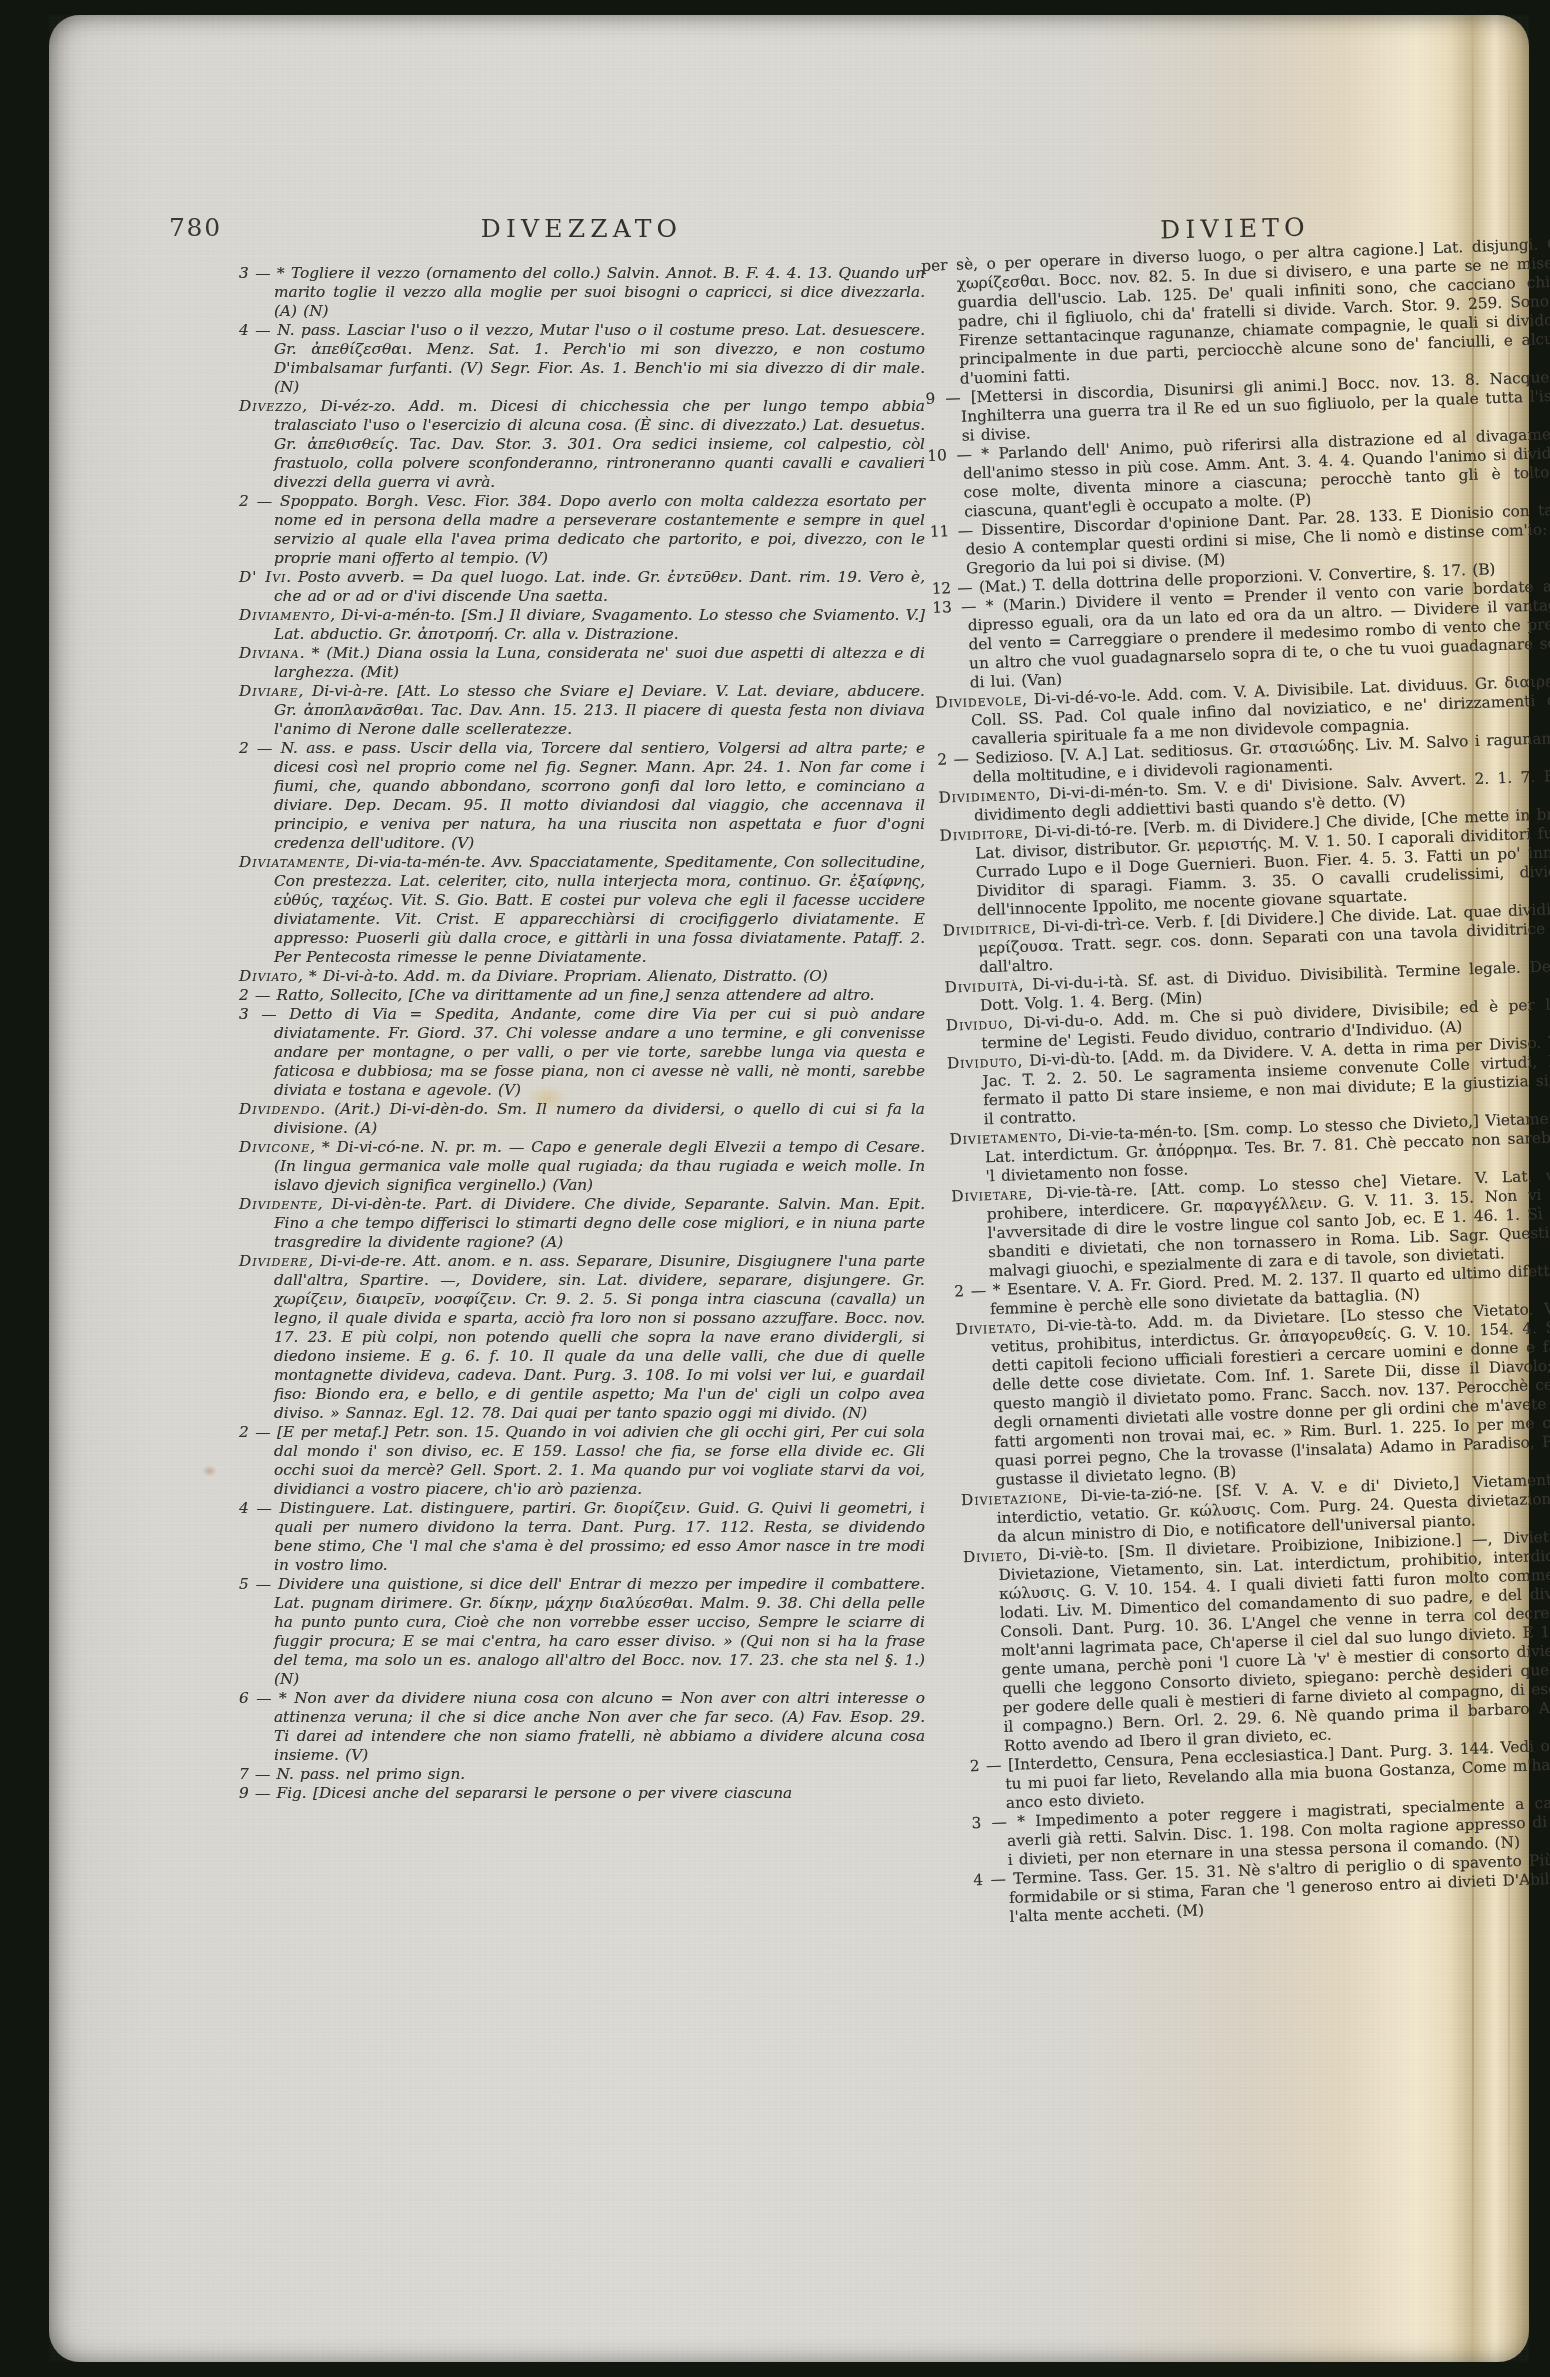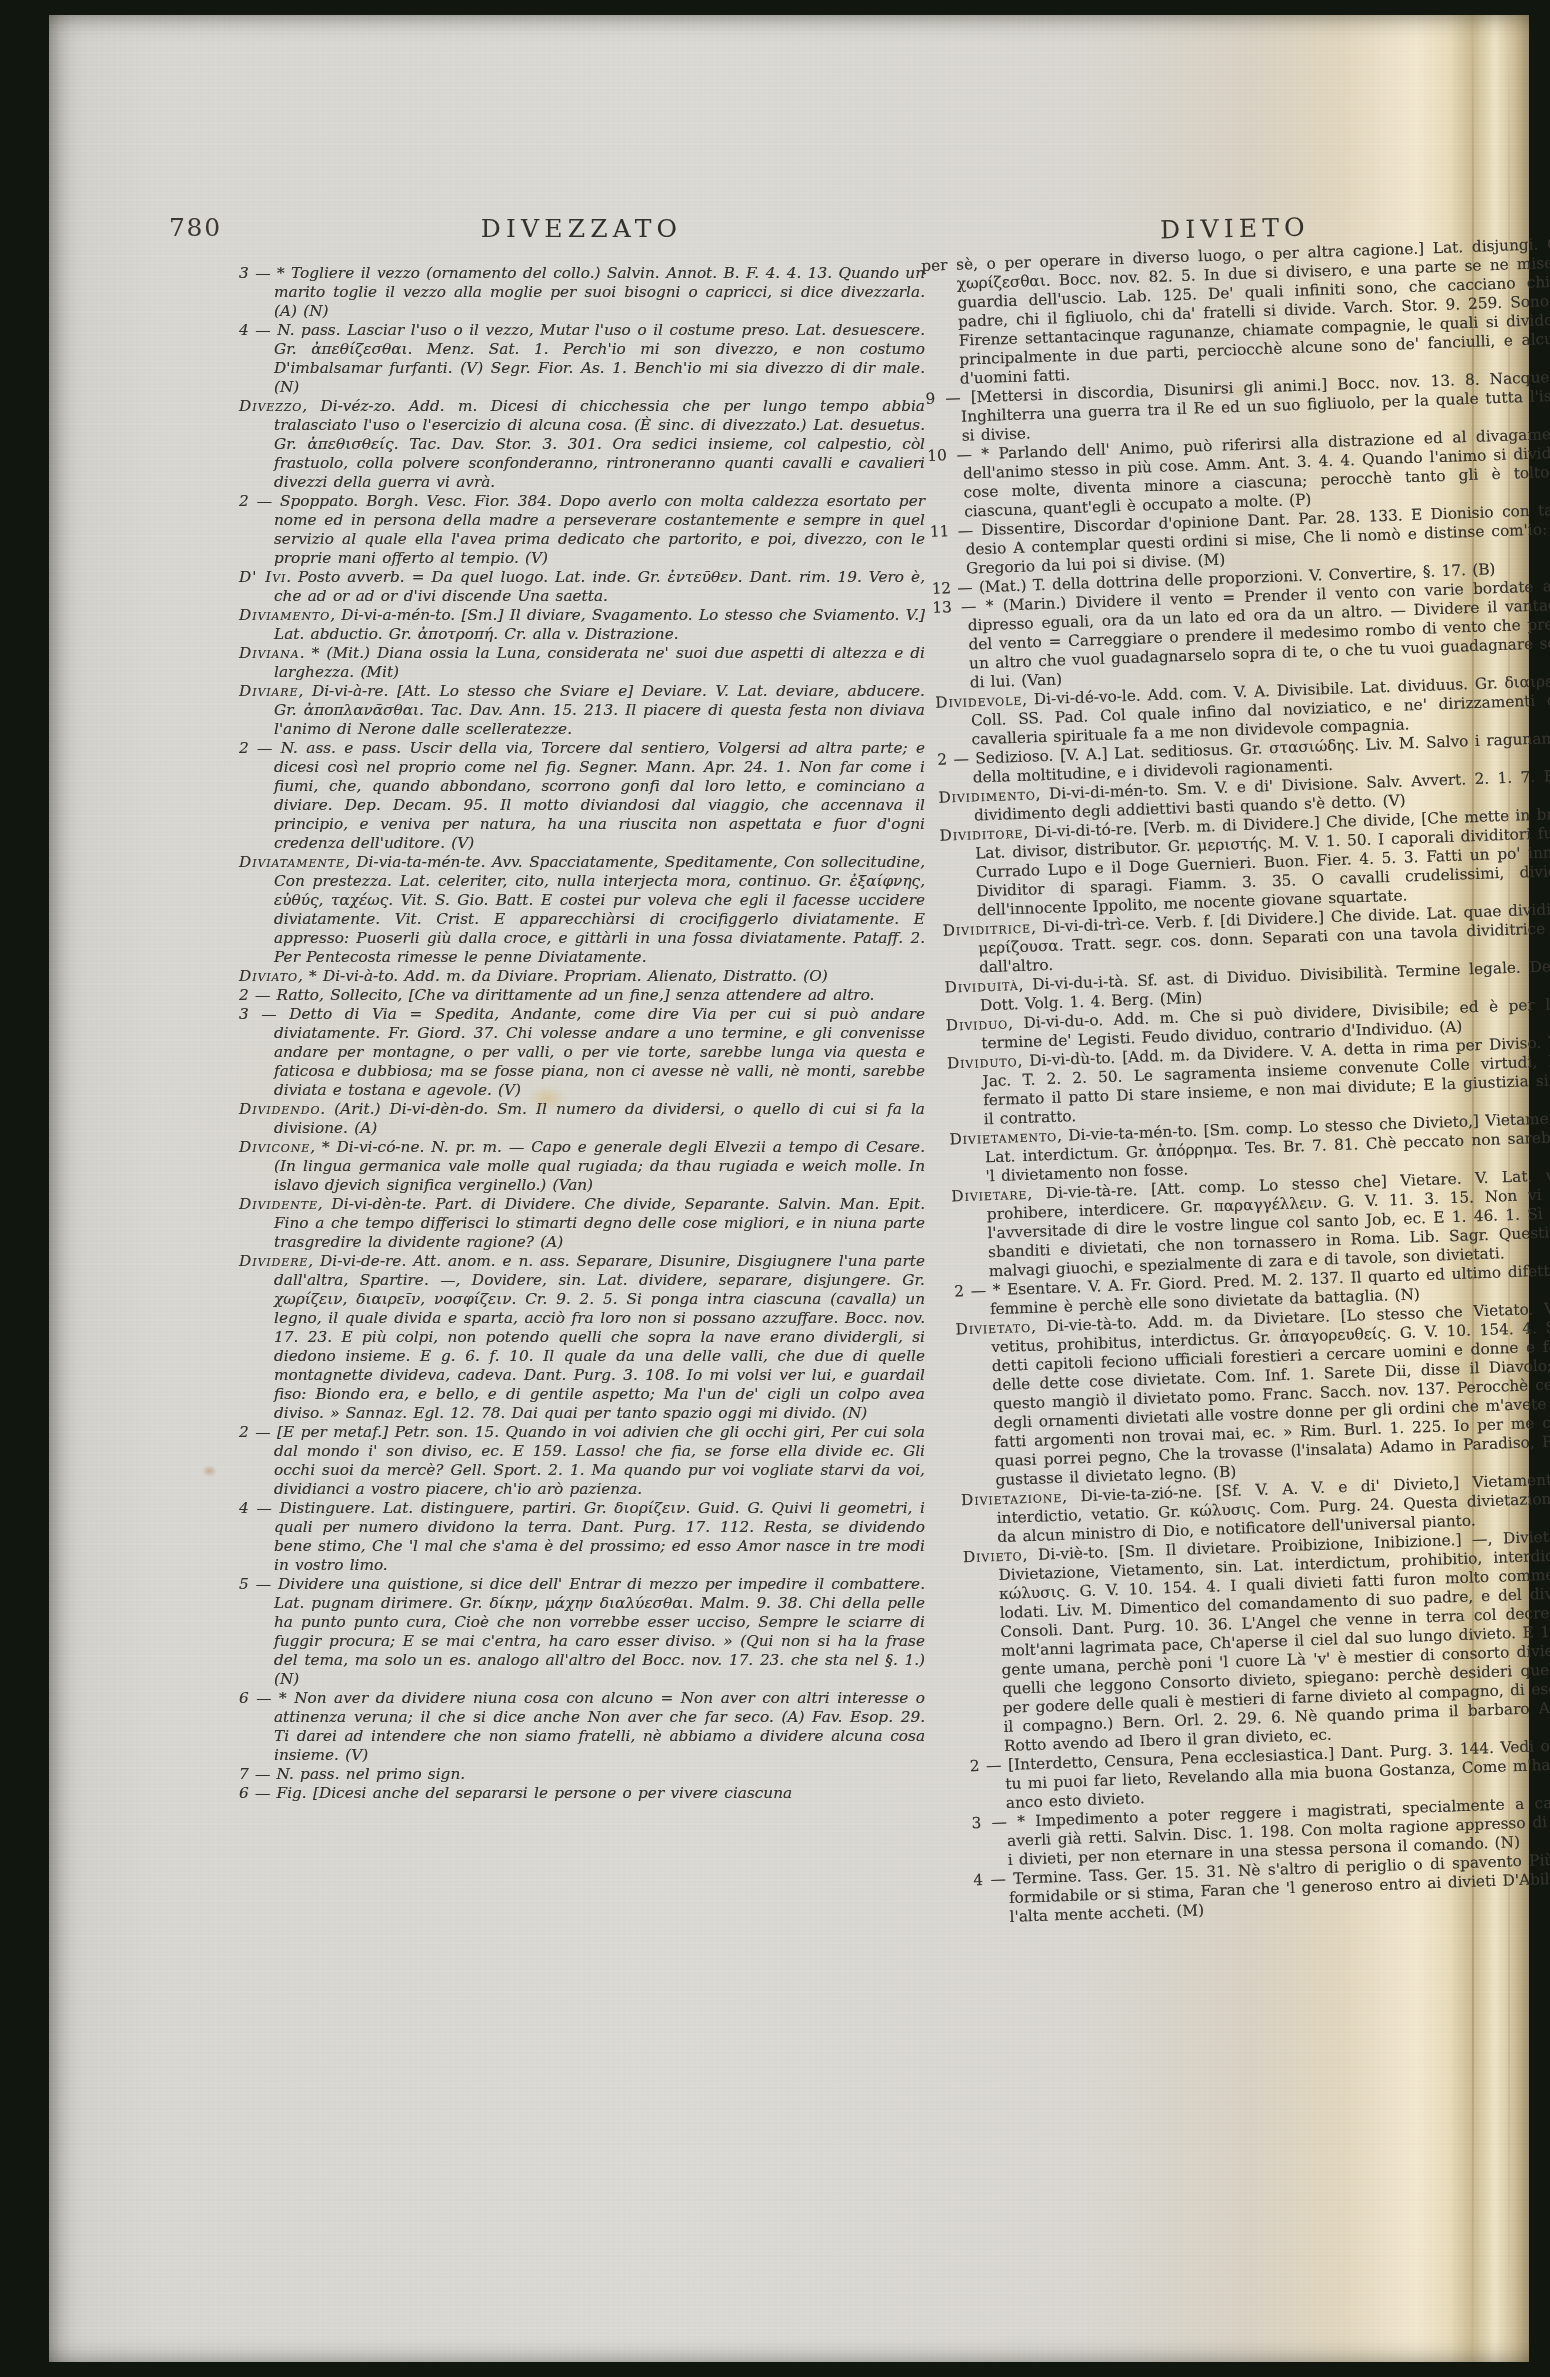--- a/index.html
+++ b/index.html
@@ -17,20 +17,21 @@
     background:
       radial-gradient(ellipse 518px 288px at 30% 47%, rgba(200,170,90,0.06), rgba(0,0,0,0) 70%),
       linear-gradient(90deg,
         #c6c4bd 0%, #d2d1cc 1.6%, #d8d7d2 7%, #dbdad5 42%, #d9d7d1 70%,
         #d9d2c4 81%, #e2d7be 87.5%, #f2e8cf 92.4%, #e9dcbc 94.6%,
         #c9b990 96.2%, #efe4c7 97.7%, #d2c19c 98.9%, #ad9c77 100%);
     box-shadow:
       inset 0 15px 24px -16px rgba(35,35,28,.55),
       inset 0 -15px 24px -16px rgba(35,35,28,.45),
       inset 19.6px 0 35px -23px rgba(30,30,25,.55);
+    border-radius: 31px;
   }
   .stain{position:absolute;border-radius:50%;pointer-events:none;}
   .stain.s1{left:478px;top:1070px;width:40px;height:26.5px;background:radial-gradient(ellipse,rgba(205,160,60,.30),rgba(205,160,60,0) 70%);}
   .stain.s2{left:153px;top:1450px;width:15px;height:11.5px;background:radial-gradient(ellipse,rgba(160,95,40,.35),rgba(160,95,40,0) 70%);}
   .stain.s3{left:1180px;top:368px;width:23px;height:15px;background:radial-gradient(ellipse,rgba(190,140,60,.22),rgba(190,140,60,0) 70%);}
 
   .pageno{
     position:absolute;left:120px;top:198px;
     font-size:25px;color:#3a3831;letter-spacing:1.7px;
   }
@@ -104,21 +105,21 @@
         <p class="entry">3 — Detto di Via = Spedita, Andante, come dire Via per cui si può andare diviatamente. Fr. Giord. 37. Chi volesse andare a uno termine, e gli convenisse andare per montagne, o per valli, o per vie torte, sarebbe lunga via questa e faticosa e dubbiosa; ma se fosse piana, non ci avesse nè valli, nè monti, sarebbe diviata e tostana e agevole. (V)</p>
         <p class="entry"><span class="hw">Dividendo</span>. (Arit.) Di-vi-dèn-do. Sm. Il numero da dividersi, o quello di cui si fa la divisione. (A)</p>
         <p class="entry"><span class="hw">Divicone</span>, * Di-vi-có-ne. N. pr. m. — Capo e generale degli Elvezii a tempo di Cesare. (In lingua germanica vale molle qual rugiada; da thau rugiada e weich molle. In islavo djevich significa verginello.) (Van)</p>
         <p class="entry"><span class="hw">Dividente</span>, Di-vi-dèn-te. Part. di Dividere. Che divide, Separante. Salvin. Man. Epit. Fino a che tempo differisci lo stimarti degno delle cose migliori, e in niuna parte trasgredire la dividente ragione? (A)</p>
         <p class="entry"><span class="hw">Dividere</span>, Di-vi-de-re. Att. anom. e n. ass. Separare, Disunire, Disgiugnere l'una parte dall'altra, Spartire. —, Dovidere, sin. Lat. dividere, separare, disjungere. Gr. χωρίζειν, διαιρεῖν, νοσφίζειν. Cr. 9. 2. 5. Si ponga intra ciascuna (cavalla) un legno, il quale divida e sparta, acciò fra loro non si possano azzuffare. Bocc. nov. 17. 23. E più colpi, non potendo quelli che sopra la nave erano dividergli, si diedono insieme. E g. 6. f. 10. Il quale da una delle valli, che due di quelle montagnette divideva, cadeva. Dant. Purg. 3. 108. Io mi volsi ver lui, e guardail fiso: Biondo era, e bello, e di gentile aspetto; Ma l'un de' cigli un colpo avea diviso. » Sannaz. Egl. 12. 78. Dai quai per tanto spazio oggi mi divido. (N)</p>
         <p class="entry">2 — [E per metaf.] Petr. son. 15. Quando in voi adivien che gli occhi giri, Per cui sola dal mondo i' son diviso, ec. E 159. Lasso! che fia, se forse ella divide ec. Gli occhi suoi da mercè? Gell. Sport. 2. 1. Ma quando pur voi vogliate starvi da voi, dividianci a vostro piacere, ch'io arò pazienza.</p>
         <p class="entry">4 — Distinguere. Lat. distinguere, partiri. Gr. διορίζειν. Guid. G. Quivi li geometri, i quali per numero dividono la terra. Dant. Purg. 17. 112. Resta, se dividendo bene stimo, Che 'l mal che s'ama è del prossimo; ed esso Amor nasce in tre modi in vostro limo.</p>
         <p class="entry">5 — Dividere una quistione, si dice dell' Entrar di mezzo per impedire il combattere. Lat. pugnam dirimere. Gr. δίκην, μάχην διαλύεσθαι. Malm. 9. 38. Chi della pelle ha punto punto cura, Cioè che non vorrebbe esser ucciso, Sempre le sciarre di fuggir procura; E se mai c'entra, ha caro esser diviso. » (Qui non si ha la frase del tema, ma solo un es. analogo all'altro del Bocc. nov. 17. 23. che sta nel §. 1.) (N)</p>
         <p class="entry">6 — * Non aver da dividere niuna cosa con alcuno = Non aver con altri interesse o attinenza veruna; il che si dice anche Non aver che far seco. (A) Fav. Esop. 29. Ti darei ad intendere che non siamo fratelli, nè abbiamo a dividere alcuna cosa insieme. (V)</p>
         <p class="entry">7 — N. pass. nel primo sign.</p>
-        <p class="entry">6 — Fig. [Dicesi anche del separarsi le persone o per vivere ciascuna</p>
+        <p class="entry">9 — Fig. [Dicesi anche del separarsi le persone o per vivere ciascuna</p>
       </div>
     <div class="col right">
         <p class="entry">per sè, o per operare in diverso luogo, o per altra cagione.] Lat. disjungi. Gr. χωρίζεσθαι. Bocc. nov. 82. 5. In due si divisero, e una parte se ne mise a guardia dell'uscio. Lab. 125. De' quali infiniti sono, che cacciano chi il padre, chi il figliuolo, chi da' fratelli si divide. Varch. Stor. 9. 259. Sono in Firenze settantacinque ragunanze, chiamate compagnie, le quali si dividono principalmente in due parti, perciocchè alcune sono de' fanciulli, e alcune d'uomini fatti.</p>
         <p class="entry">9 — [Mettersi in discordia, Disunirsi gli animi.] Bocc. nov. 13. 8. Nacque in Inghilterra una guerra tra il Re ed un suo figliuolo, per la quale tutta l'isola si divise.</p>
         <p class="entry">10 — * Parlando dell' Animo, può riferirsi alla distrazione ed al divagamento dell'animo stesso in più cose. Amm. Ant. 3. 4. 4. Quando l'animo si divide a cose molte, diventa minore a ciascuna; perocchè tanto gli è tolto in ciascuna, quant'egli è occupato a molte. (P)</p>
         <p class="entry">11 — Dissentire, Discordar d'opinione Dant. Par. 28. 133. E Dionisio con tanto desio A contemplar questi ordini si mise, Che li nomò e distinse com'io: Ma Gregorio da lui poi si divise. (M)</p>
         <p class="entry">12 — (Mat.) T. della dottrina delle proporzioni. V. Convertire, §. 17. (B)</p>
         <p class="entry">13 — * (Marin.) Dividere il vento = Prender il vento con varie bordate a un dipresso eguali, ora da un lato ed ora da un altro. — Dividere il vantaggio del vento = Carreggiare o prendere il medesimo rombo di vento che prende un altro che vuol guadagnarselo sopra di te, o che tu vuoi guadagnare sopra di lui. (Van)</p>
         <p class="entry"><span class="hw">Dividevole</span>, Di-vi-dé-vo-le. Add. com. V. A. Divisibile. Lat. dividuus. Gr. διαιρετός. Coll. SS. Pad. Col quale infino dal noviziatico, e ne' dirizzamenti della cavalleria spirituale fa a me non dividevole compagnia.</p>
         <p class="entry">2 — Sedizioso. [V. A.] Lat. seditiosus. Gr. στασιώδης. Liv. M. Salvo i ragunamenti della moltitudine, e i dividevoli ragionamenti.</p>

